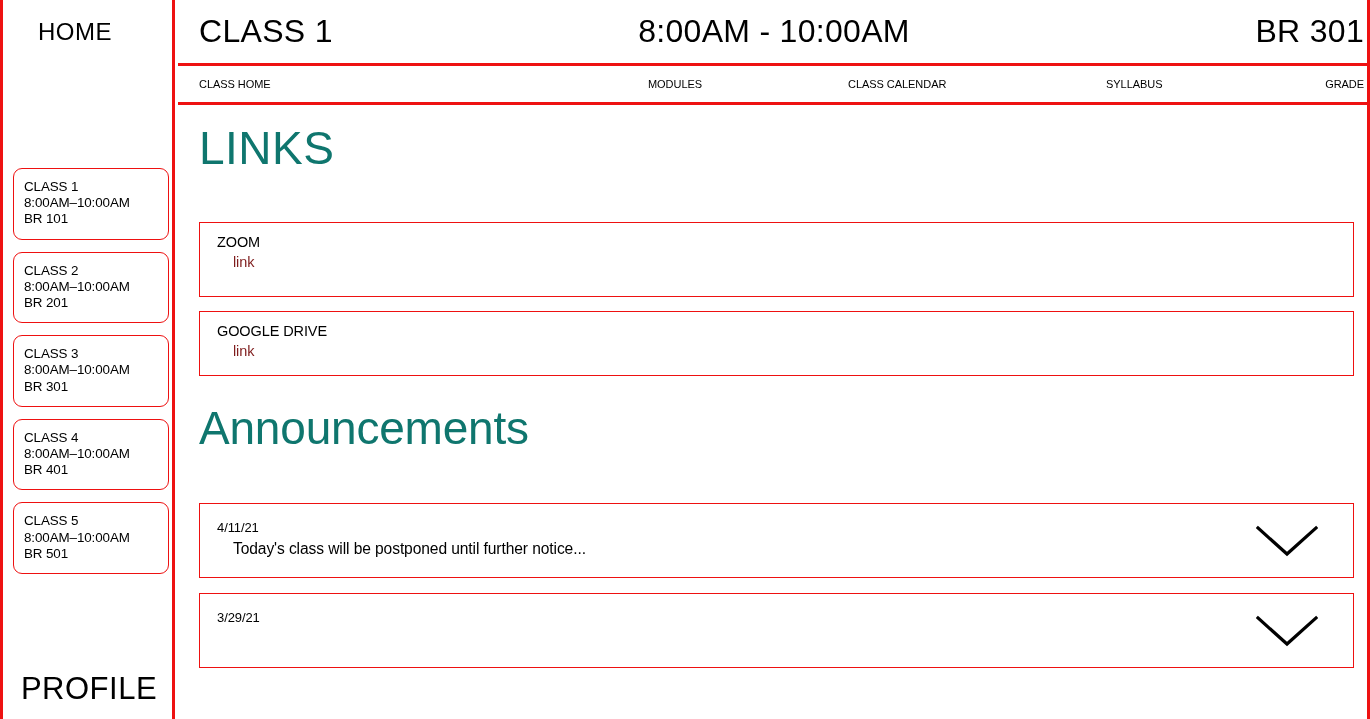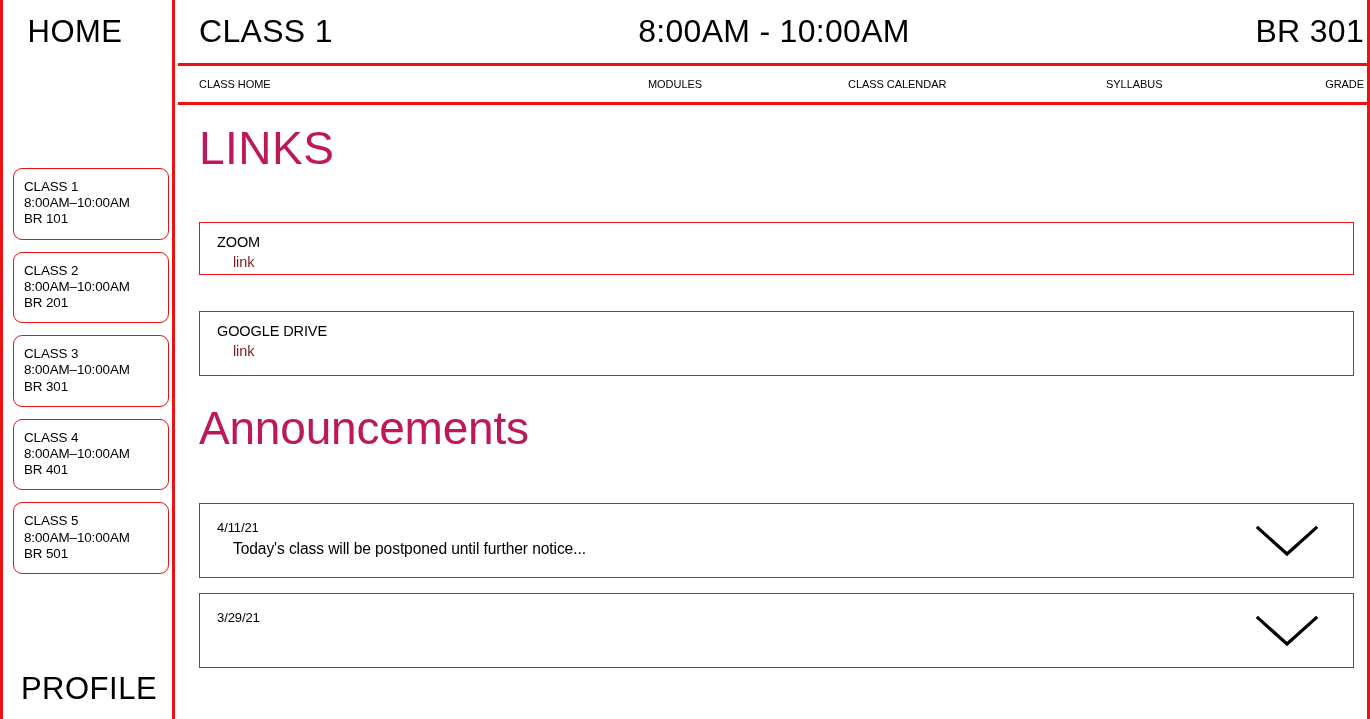--- a/index.html
+++ b/index.html
@@ -32,21 +32,21 @@
     border-right: 3px solid #ee1111;
     background: #ffffff;
   }
 
   #home-button {
     position: absolute;
     top: 12px;
     left: 0;
     width: 144px;
     text-align: center;
-    font-size: 31px;
+    font-size: 24px;
     letter-spacing: 0.5px;
     line-height: 40px;
     color: #000;
   }
 
   #class-list {
     position: absolute;
     top: 168px;
     left: 10px;
     width: 156px;
@@ -155,21 +155,21 @@
     left: 0;
     top: 105px;
     width: 1192px;
     height: 614px;
   }
 
   .section-title {
     position: absolute;
     left: 21px;
     white-space: nowrap;
-    color: #be185d;
+    color: #0f766e;
   }
 
   #links-title {
     top: 16px;
     font-size: 46px;
     letter-spacing: 0.5px;
   }
 
   #announcements-title {
     top: 296px;
@@ -179,21 +179,21 @@
 
   .link-box {
     position: absolute;
     left: 21px;
     width: 1155px;
     border: 1.4px solid #ee1111;
     background: #ffffff;
     padding: 10px 0 10px 17px;
   }
 
-  #link-box-0 { top: 117px; height: 53px; }
+  #link-box-0 { top: 117px; height: 75px; }
   #link-box-1 { top: 206px; height: 65px; }
 
   .link-name {
     font-size: 14.5px;
     letter-spacing: -0.1px;
     line-height: 19px;
     color: #000;
   }
 
   .link-url {

